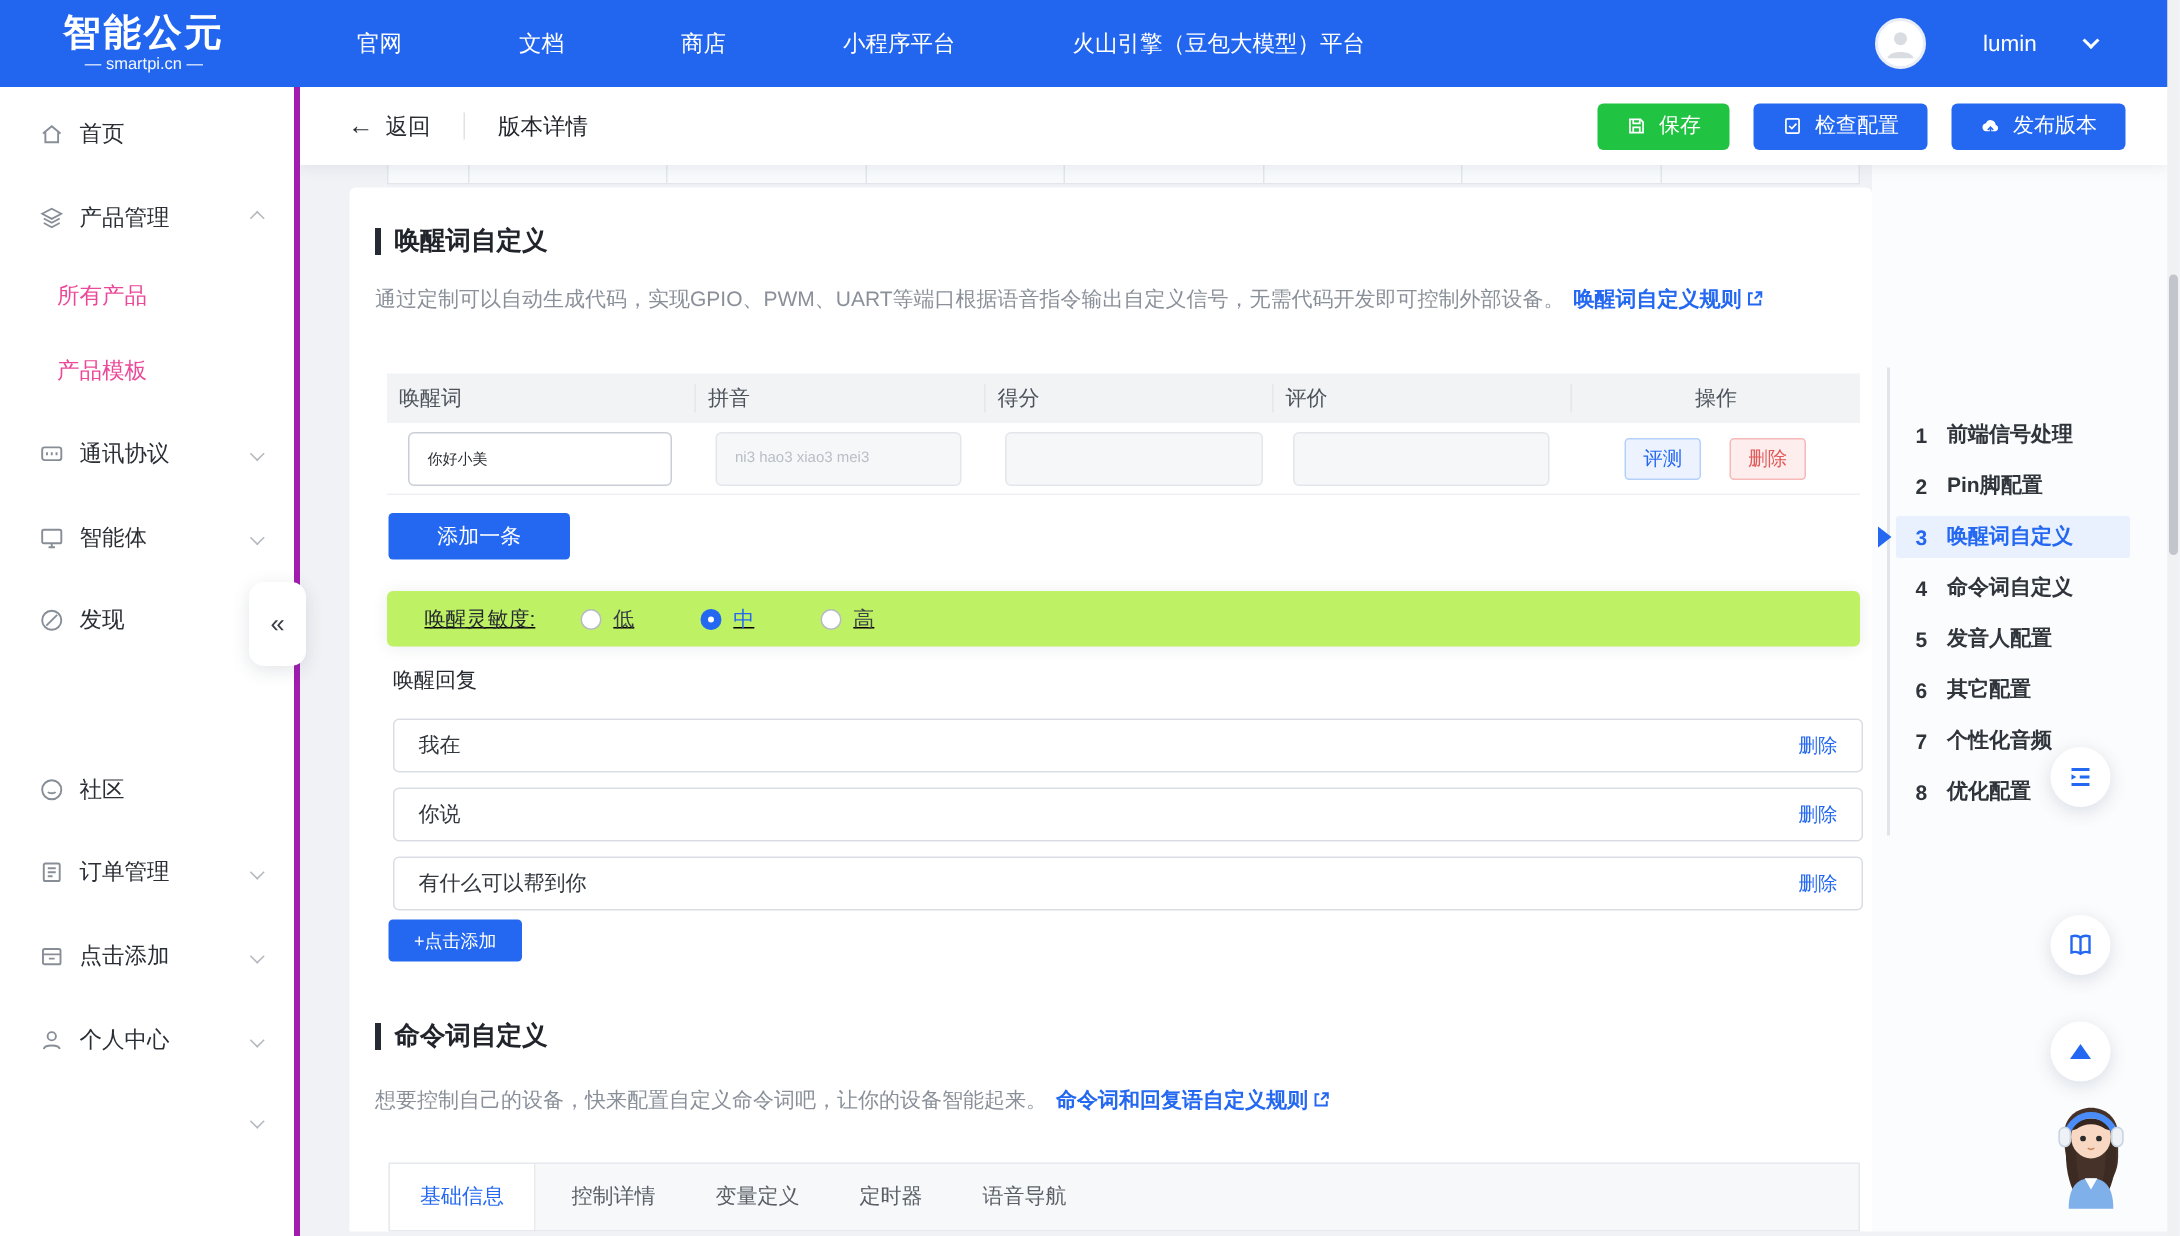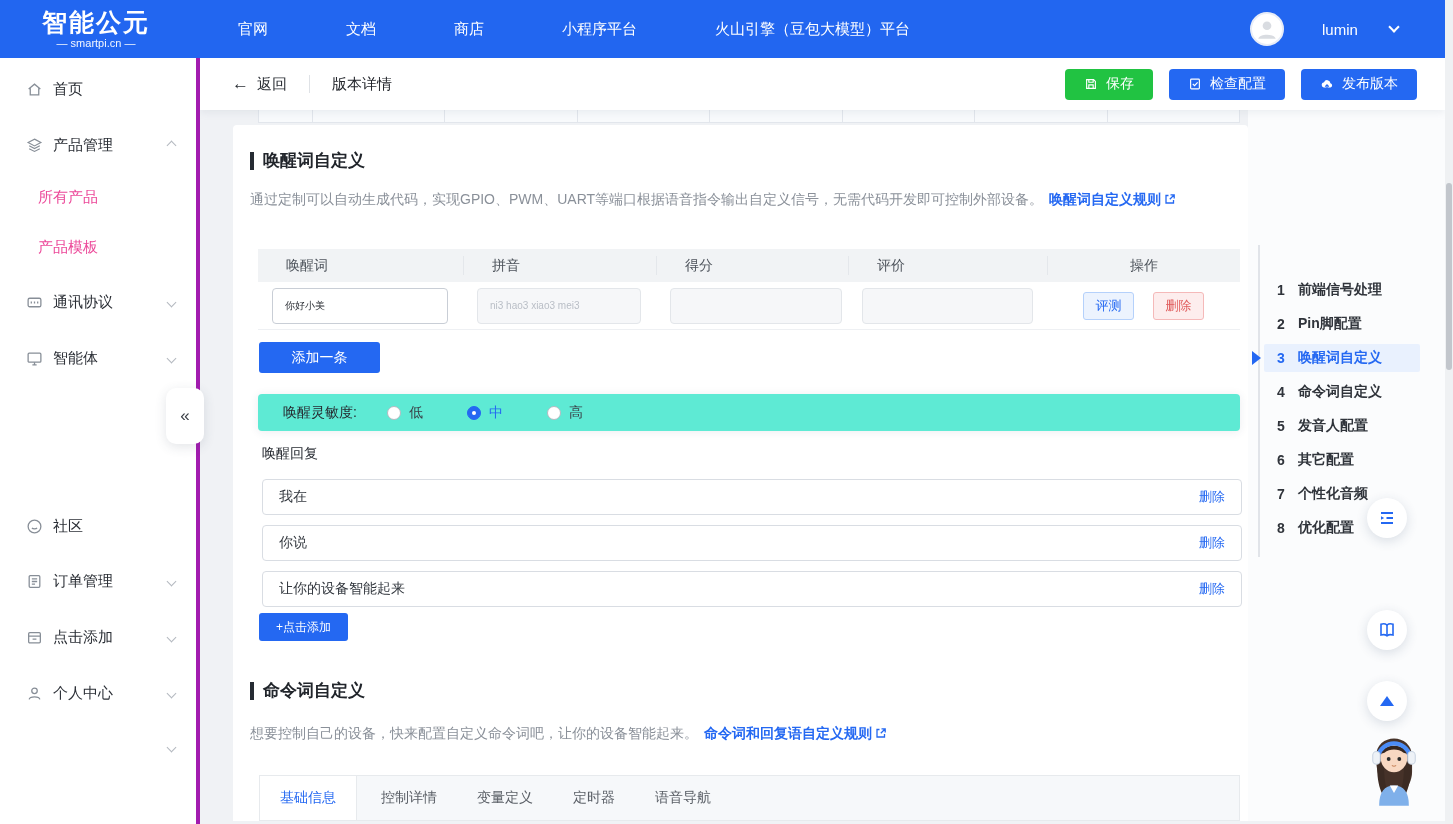--- a/index.html
+++ b/index.html
@@ -79,21 +79,21 @@
   .sec-title { position:absolute; left:17px; display:flex; align-items:center; }
   .sec-bar { width:4px; height:18px; background:#262b33; }
   .sec-text { margin-left:9px; font-size:17px; font-weight:bold; color:#21252b; }
   .desc { position:absolute; left:17px; font-size:14px; color:#8a9099; white-space:nowrap; }
   .rule-link { color:#2468f2; font-weight:bold; margin-left:6px; cursor:pointer; }
   .ext-ic { width:12px; height:12px; margin-left:3px; vertical-align:-1px; }
 
   .wtable { position:absolute; left:25px; top:124px; width:982px; }
   .thead { display:flex; height:33px; background:#f1f3f5; align-items:center;
     font-size:14px; color:#4e545c; }
-  .th { padding-left:28px; }
+  .th { padding-left:8px; }
   .th + .th { border-left:1px solid #e4e7eb; height:19px; line-height:19px; }
   .c1{width:205px;} .c2{width:193px;} .c3{width:192px;} .c4{width:199px;} .c5{width:193px;}
   .th.c5 { text-align:center; padding-left:0; }
   .trow { display:flex; height:48px; background:#fff; border-bottom:1px solid #eef0f3;
     align-items:center; }
   .tcell { display:flex; align-items:center; }
   .tinput { height:36px; border-radius:4px; font-size:10px; margin-left:14px;
     padding:0 12px; font-family:inherit; color:#2a2e34; outline:none; }
   .tinput.word { width:176px; border:1px solid #c9ced6; background:#fff; }
   .tinput.dim { background:#f6f7f9; border:1px solid #e3e6ea; }
@@ -103,22 +103,22 @@
   .mini-btn { height:28px; width:51px; border-radius:3px; font-size:13px; cursor:pointer;
     font-family:inherit; }
   .mini-btn.eval { background:#ecf3fe; border:1px solid #b5d1fb; color:#2468f2; }
   .mini-btn.del { background:#fdeded; border:1px solid #f5b9b9; color:#e05b5b; }
 
   .btn-blue { background:#2468f2; color:#fff; border:none; border-radius:3px;
     cursor:pointer; font-family:inherit; }
   .add-one { position:absolute; left:26px; top:217px; width:121px; height:31px; font-size:14px; }
 
   .sens-card { position:absolute; left:25px; top:269px; width:982px; height:37px;
-    background:#5eead4; border-radius:4px; box-shadow:0 1px 10px rgba(40,60,90,.09);
-    display:flex; align-items:center; }
+    background:#bef264; border-radius:4px; box-shadow:0 1px 10px rgba(40,60,90,.09);
+    display:flex; align-items:center;text-decoration:underline; }
   .sens-label { margin-left:25px; font-size:14px; color:#262a30; }
   .radio-group { display:flex; align-items:center; margin-left:30px; gap:44px; }
   .radio-opt { display:flex; align-items:center; gap:8px; font-size:14px;
     color:#3a3f46; cursor:pointer; }
   .rdot { width:14px; height:14px; border-radius:50%; border:1px solid #b6bac1; background:#fff; }
   .radio-opt.checked .rdot { border-color:#2468f2; background:#2468f2; position:relative; }
   .radio-opt.checked .rdot::after { content:""; position:absolute; left:4px; top:4px;
     width:4px; height:4px; border-radius:50%; background:#fff; }
   .radio-opt.checked span.rlabel { color:#2468f2; }
 
@@ -218,20 +218,27 @@
     <span class="slabel">通讯协议</span>
     <span class="caret"></span>
   </div>
   <div class="srow" style="top:280px">
     <span class="sicon"><svg viewBox="0 0 16 16" fill="none" stroke="currentColor" stroke-width="1.2">
           <rect x="2" y="3" width="12" height="8.5" rx="1"></rect>
           <path d="M6 14h4M8 11.5V14"></path>
         </svg></span>
     <span class="slabel">智能体</span>
     <span class="caret"></span>
+  </div>
+  <div class="srow" style="top:335px">
+    <span class="sicon"><svg viewBox="0 0 16 16" fill="none" stroke="currentColor" stroke-width="1.2">
+          <circle cx="8" cy="8" r="6"></circle>
+          <path d="M4.6 11.4 11.4 4.6"></path>
+        </svg></span>
+    <span class="slabel">发现</span>
   </div>
   <div class="srow" style="top:448px">
     <span class="sicon"><svg viewBox="0 0 16 16" fill="none" stroke="currentColor" stroke-width="1.2">
           <circle cx="8" cy="8" r="6"></circle>
           <path d="M5.6 9.4c.9 1.1 3.9 1.1 4.8 0"></path>
         </svg></span>
     <span class="slabel">社区</span>
   </div>
   <div class="srow" style="top:503px">
     <span class="sicon"><svg viewBox="0 0 16 16" fill="none" stroke="currentColor" stroke-width="1.2">
@@ -376,21 +383,21 @@
 
     <div class="reply-row" style="top:354px">
       <span class="rtext">我在</span>
       <span class="rdel">删除</span>
     </div>
     <div class="reply-row" style="top:400px">
       <span class="rtext">你说</span>
       <span class="rdel">删除</span>
     </div>
     <div class="reply-row" style="top:446px">
-      <span class="rtext">让你的设备智能起来</span>
+      <span class="rtext">有什么可以帮到你</span>
       <span class="rdel">删除</span>
     </div>
 
     <button class="btn-blue add-reply">+点击添加</button>
 
     <div class="sec-title" style="top:554px">
       <span class="sec-bar"></span>
       <span class="sec-text">命令词自定义</span>
     </div>
     <div class="desc" style="top:600px">

